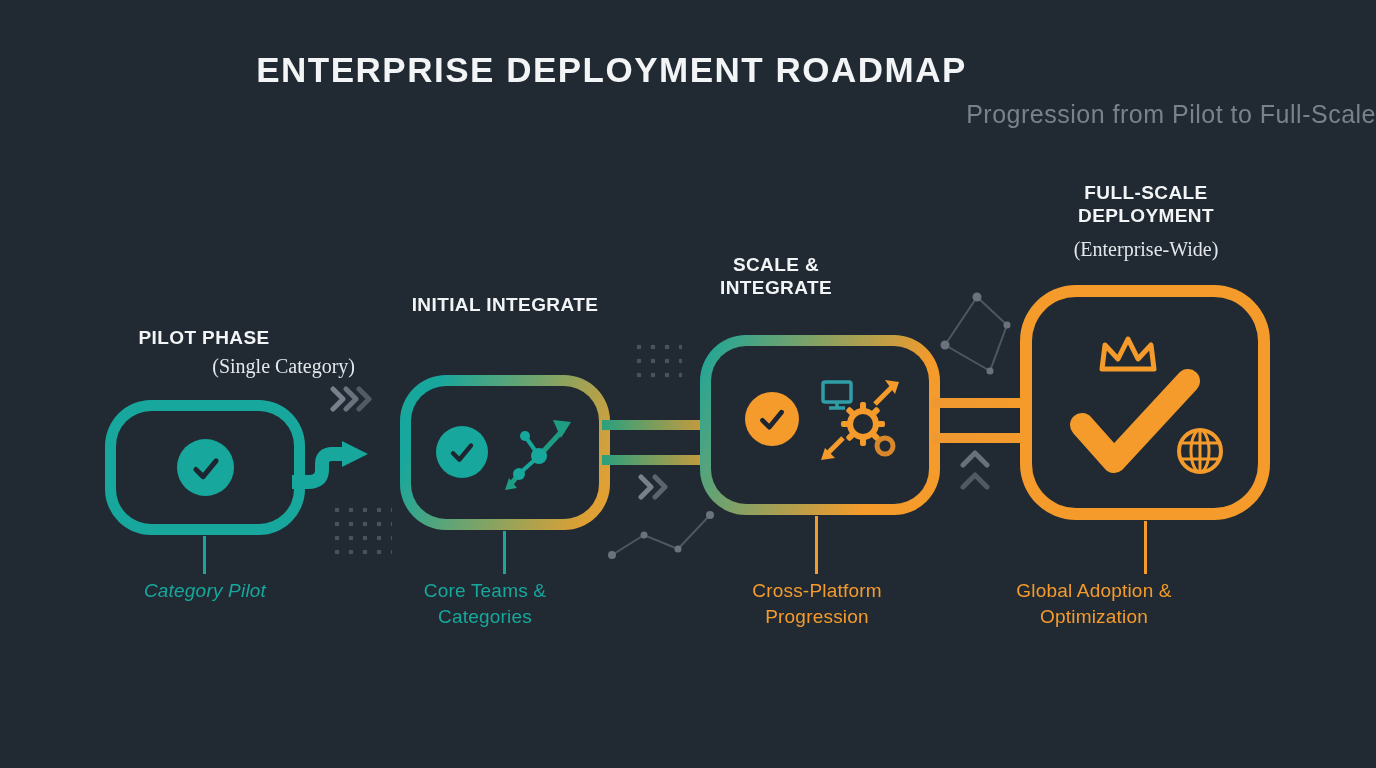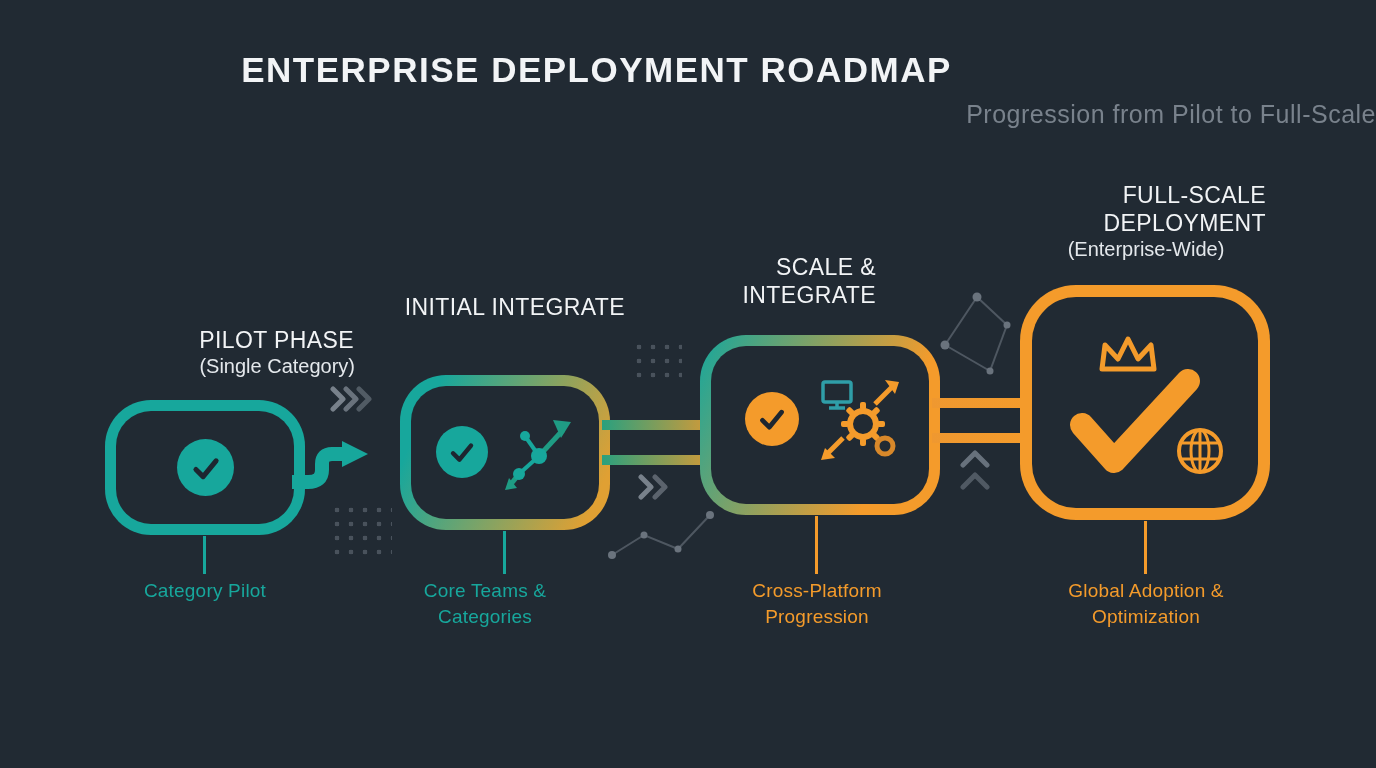--- a/index.html
+++ b/index.html
@@ -14,35 +14,35 @@
   html,body{width:1376px;height:768px;overflow:hidden;}
   body{
     background:var(--bg);
     font-family:"Liberation Sans", sans-serif;
     position:relative;
   }
   .abs{position:absolute;}
 
   
   .title{
-    left:1px; top:50px; width:1191px; text-align:center;
+    left:16px; top:50px; width:1191px; text-align:center;
     color:var(--heading); font-size:35px; font-weight:800; letter-spacing:1.5px;
   }
   .subtitle{
     left:0; top:100px; width:1376px; text-align:right;
     color:var(--subtle); font-size:25px; font-weight:400; letter-spacing:.5px;
   }
 
   
   .stage-heading{
-    color:var(--heading); font-size:23px; font-weight:400;
-    text-align:right; line-height:1.22; letter-spacing:.4px;
+    color:var(--heading); font-size:19px; font-weight:700;
+    text-align:center; line-height:1.22; letter-spacing:.4px;
   }
   .stage-subheading{
-    color:#e4e8ec; font-size:20px; font-weight:400; text-align:center;
+    color:#e4e8ec; font-size:20px; font-weight:400; text-align:center;font-family:Liberation Serif, serif;
   }
 
   
   .box{
     border-radius:46px; padding:11px;
   }
   .box-inner{
     width:100%; height:100%; background:var(--bg);
     border-radius:35px; position:relative;
   }
@@ -92,21 +92,21 @@
   <div class="box-inner">
     <div class="check-circle teal" style="left:61px;top:28px;width:57px;height:57px;">
       <svg width="36" height="36" viewBox="0 0 50 50">
           <polyline points="11,27 21,37 39,15" fill="none" stroke="#1d2630" stroke-width="7" stroke-linecap="round" stroke-linejoin="round"></polyline>
         </svg>
     </div>
   </div>
 </div>
 
 <div class="abs stem teal" style="left:203px;top:536px;height:38px;"></div>
-<div class="abs stage-label teal" style="left:105px;top:578px;width:200px;">Category Pilot</div>
+<div class="abs stage-label teal" style="left:105px;top:578px;width:200px;font-style:italic;">Category Pilot</div>
 
 <svg class="abs" style="left:292px;top:432px;" width="82" height="62" viewBox="0 0 82 62">
   <path d="M 0 50 L 16 50 Q 30 50 30 38 L 30 32 Q 30 22 40 22 L 52 22" fill="none" stroke="#17a79c" stroke-width="14" stroke-linecap="round" stroke-linejoin="round"></path>
   <polygon points="50,9 76,22 50,35" fill="#17a79c"></polygon>
 </svg>
 
 <svg class="abs" style="left:330px;top:386px;" width="44" height="26" viewBox="0 0 44 26">
   <polyline points="3,3 13,13 3,23" fill="none" stroke="#828b95" stroke-width="5" stroke-linecap="round" stroke-linejoin="round" opacity=".9"></polyline>
   <polyline points="16,3 26,13 16,23" fill="none" stroke="#828b95" stroke-width="5" stroke-linecap="round" stroke-linejoin="round" opacity=".75"></polyline>
   <polyline points="29,3 39,13 29,23" fill="none" stroke="#828b95" stroke-width="5" stroke-linecap="round" stroke-linejoin="round" opacity=".5"></polyline>
@@ -229,13 +229,13 @@
       <circle cx="26" cy="26" r="21" fill="#212a33" stroke="#f49b2b" stroke-width="4"></circle>
       <ellipse cx="26" cy="26" rx="9" ry="21" fill="none" stroke="#f49b2b" stroke-width="3"></ellipse>
       <line x1="26" y1="5" x2="26" y2="47" stroke="#f49b2b" stroke-width="3"></line>
       <line x1="6" y1="18" x2="46" y2="18" stroke="#f49b2b" stroke-width="3"></line>
       <line x1="6" y1="34" x2="46" y2="34" stroke="#f49b2b" stroke-width="3"></line>
     </svg>
   </div>
 </div>
 
 <div class="abs stem orange" style="left:1144px;top:521px;height:53px;"></div>
-<div class="abs stage-label orange" style="left:1066px;top:578px;width:160px;">Global Adoption &amp; Optimization</div>
+<div class="abs stage-label orange" style="left:1014px;top:578px;width:160px;">Global Adoption &amp; Optimization</div>
 
 </body></html>

